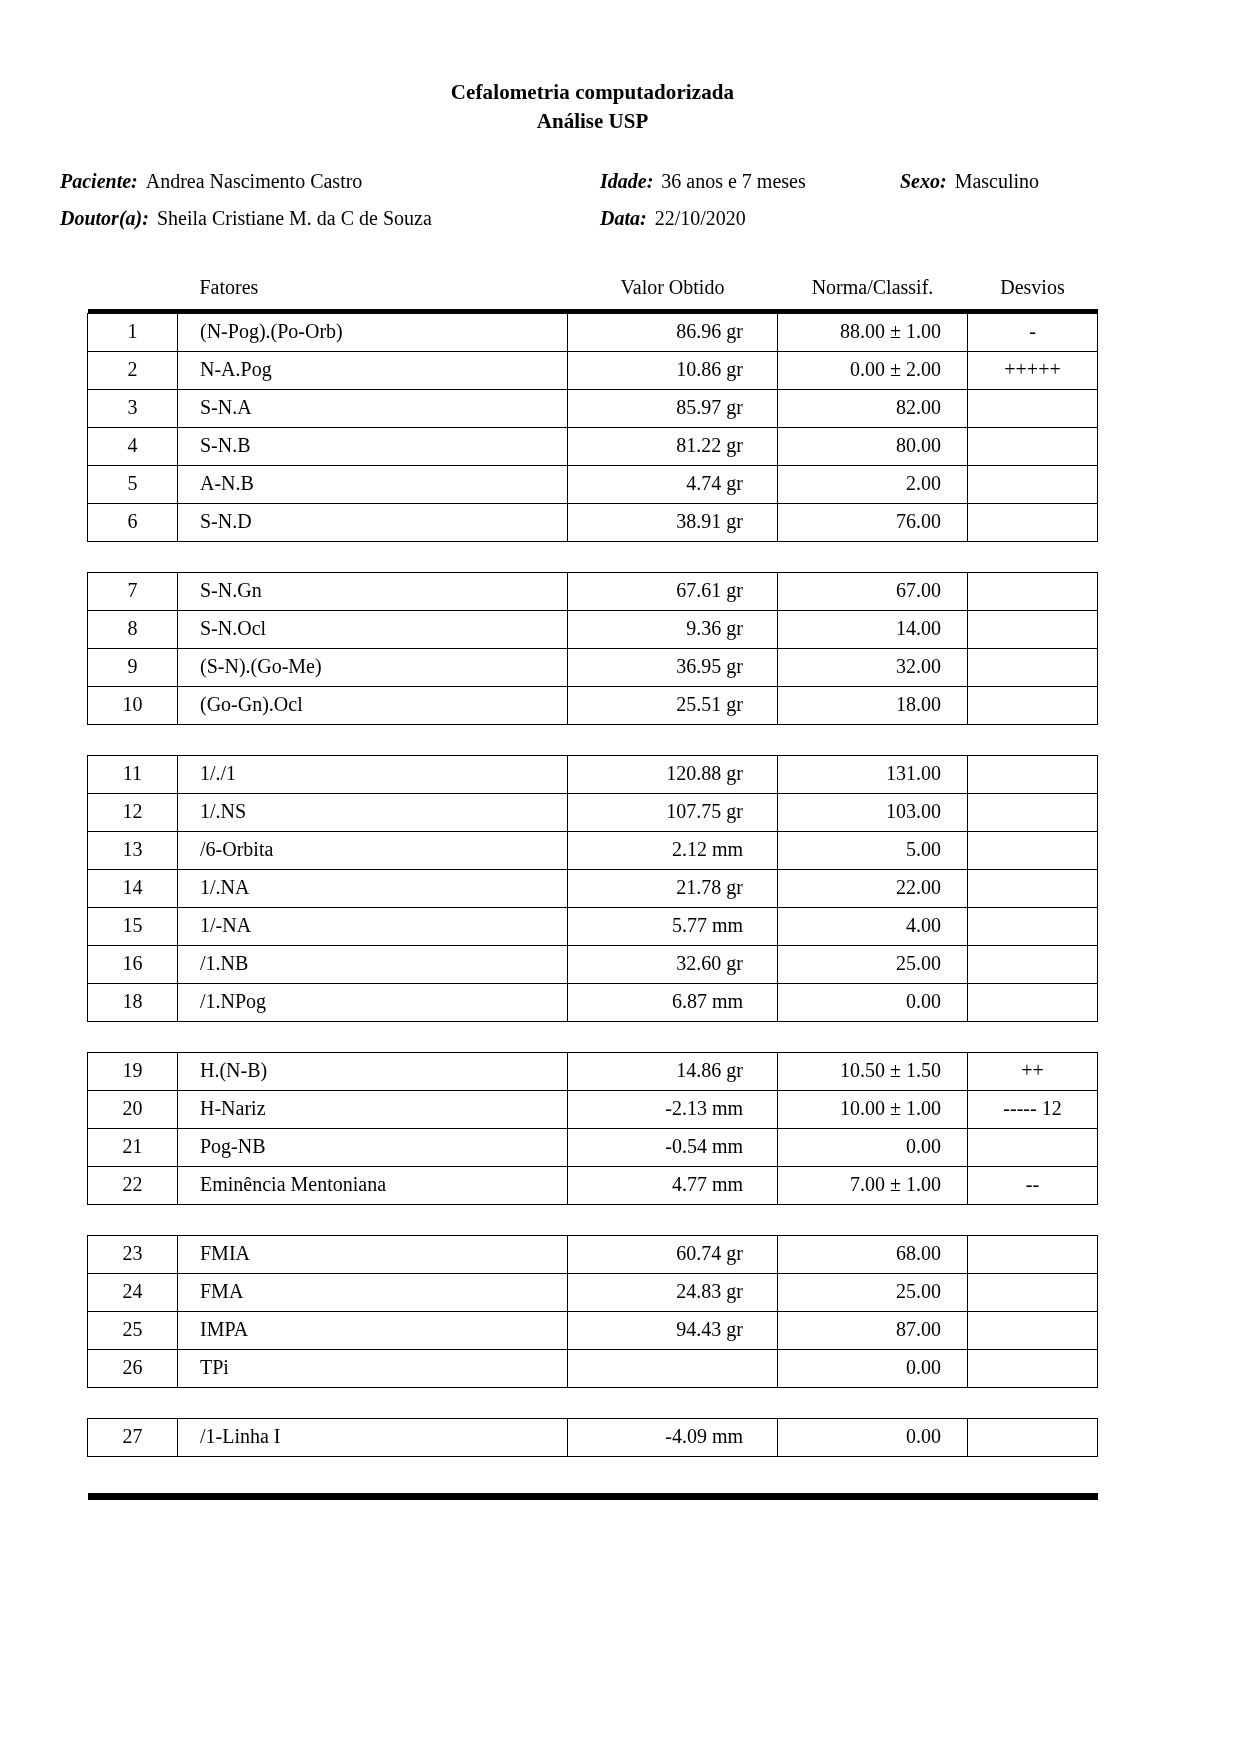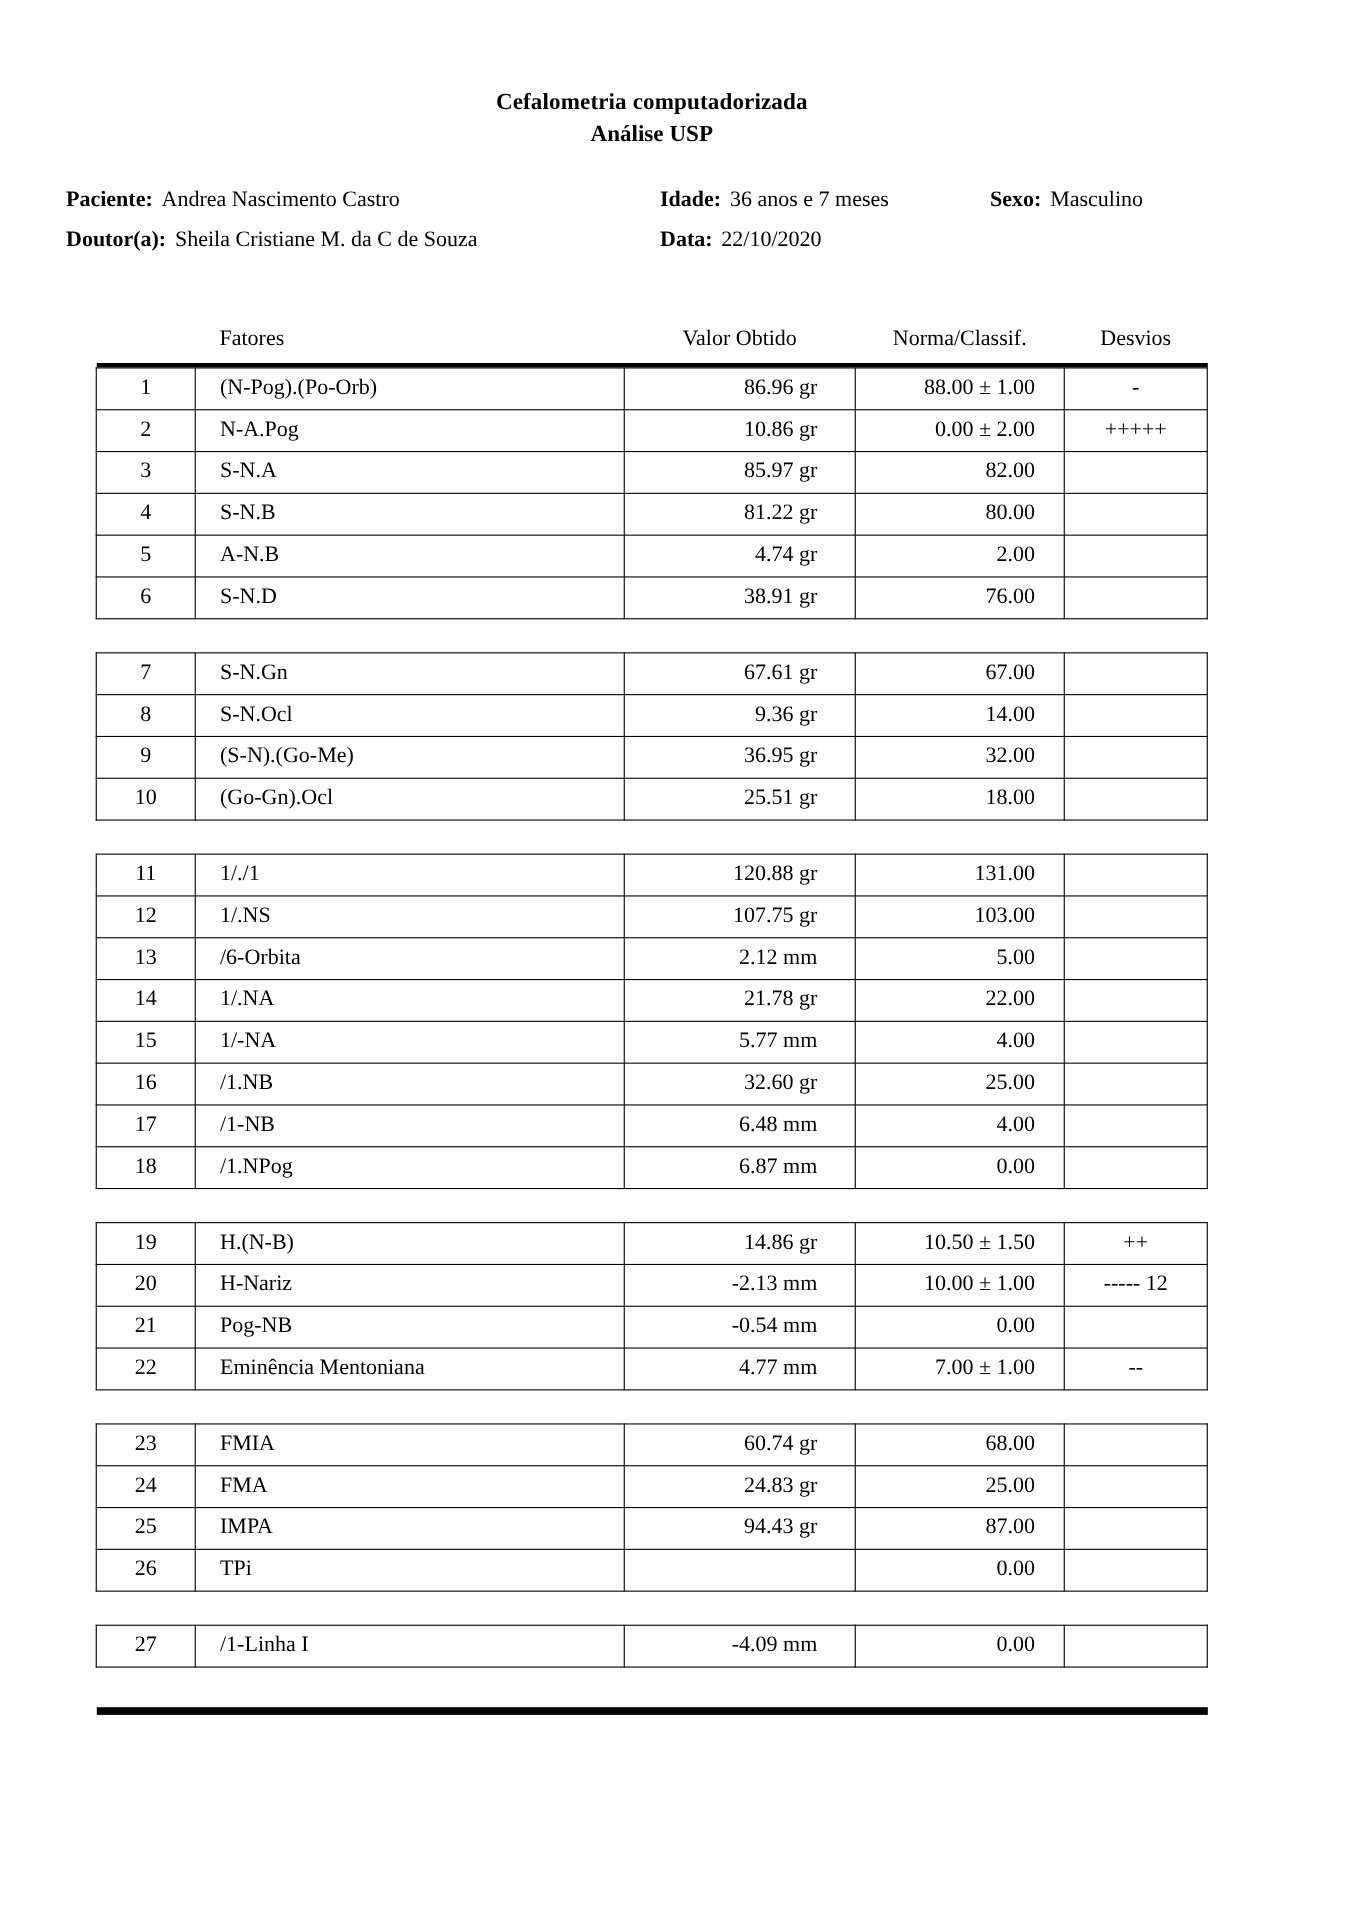--- a/index.html
+++ b/index.html
@@ -42,31 +42,32 @@
     font-size: 20px;
   }
   .meta-row {
     display: flex;
     align-items: baseline;
     line-height: 1.85;
   }
   .meta-label {
     font-weight: bold;
     white-space: nowrap;
+    font-style: italic;
   }
   .meta-value {
     margin-left: 8px;
     white-space: nowrap;
   }
   .meta-c1 { width: 540px; display: flex; align-items: baseline; }
   .meta-c2 { width: 300px; display: flex; align-items: flex-end; }
   .meta-c3 { display: flex; align-items: flex-end; }
 
   .table-wrap {
-    margin-top: 56px;
+    margin-top: 35px;
   }
   table.cefalo {
     border-collapse: collapse;
     width: 1010px;
     margin: 0 auto;
     table-layout: fixed;
     font-size: 20px;
   }
   table.cefalo col.c-num { width: 90px; }
   table.cefalo col.c-fac { width: 390px; }
@@ -287,27 +288,20 @@
             <td class="des"></td>
           </tr>
           <tr>
             <td class="num">16</td>
             <td class="fac">/1.NB</td>
             <td class="val">32.60 gr</td>
             <td class="nor">25.00</td>
             <td class="des"></td>
           </tr>
           <tr>
-            <td class="num">17</td>
-            <td class="fac">/1-NB</td>
-            <td class="val">6.48 mm</td>
-            <td class="nor">4.00</td>
-            <td class="des"></td>
-          </tr>
-          <tr>
             <td class="num">18</td>
             <td class="fac">/1.NPog</td>
             <td class="val">6.87 mm</td>
             <td class="nor">0.00</td>
             <td class="des"></td>
           </tr>
           <tr class="spacer">
             <td colspan="5"></td>
           </tr>
           <tr>

